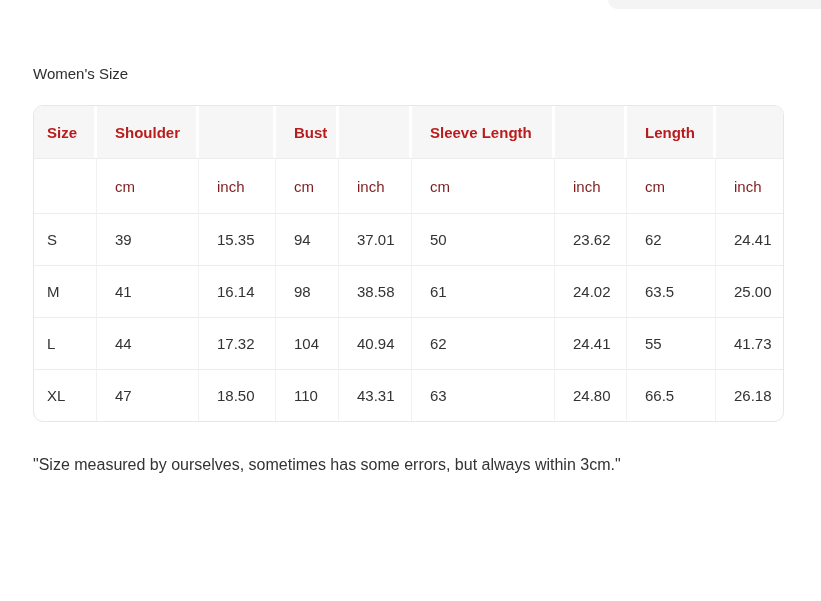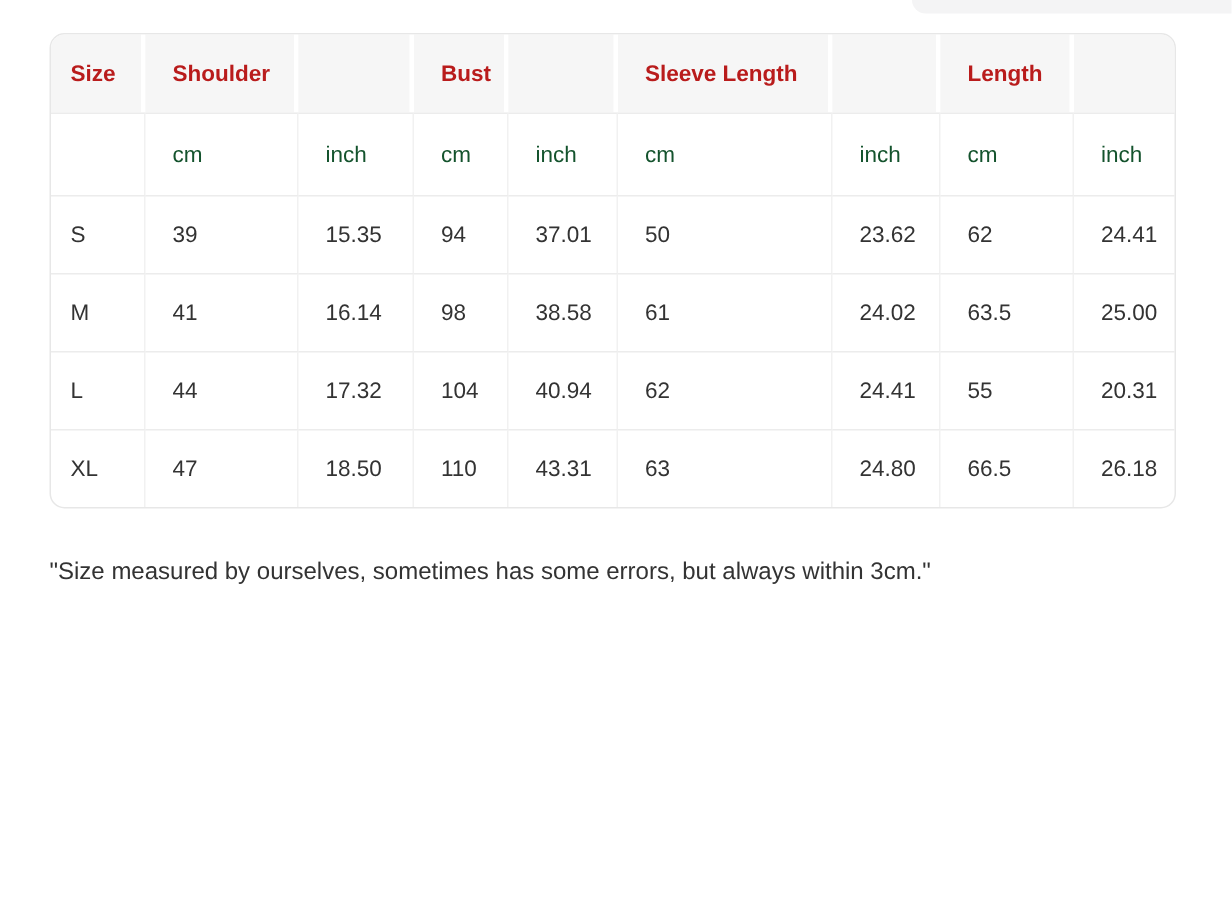--- a/index.html
+++ b/index.html
@@ -66,21 +66,21 @@
     height: 52px;
     font-weight: 700;
     color: #b91c1c;
     border-right: 3px solid #ffffff;
   }
   thead tr.group-row th:last-child { border-right: none; }
   thead tr.units-row td {
     height: 55px;
     border-top: 1px solid #ececec;
     border-right: 1px solid #f1f1f1;
-    color: #14532d;
+    color: #7f1d1d;
   }
   thead tr.units-row td:last-child { border-right: none; }
   tbody td {
     height: 52px;
     border-top: 1px solid #ececec;
     border-right: 1px solid #f1f1f1;
     color: #333333;
   }
   tbody td:last-child { border-right: none; }
   .size-note {
@@ -90,20 +90,21 @@
     line-height: 19px;
   }
 </style>
 </head>
 <body>
 
 <div class="top-right-pill"></div>
 
 <div class="content">
 
+  <div class="heading first">Women's Size</div>
 
   <div class="table-wrap">
     <table>
       <colgroup>
         <col style="width:63px">
           <col style="width:102px">
           <col style="width:77px">
         <col style="width:63px">
           <col style="width:73px">
           <col style="width:143px">
@@ -160,21 +161,21 @@
         </tr>
         <tr>
           <td class="c0">L</td>
           <td>44</td>
           <td>17.32</td>
           <td>104</td>
           <td>40.94</td>
           <td>62</td>
           <td>24.41</td>
           <td>55</td>
-          <td>20.31</td>
+          <td>41.73</td>
         </tr>
         <tr>
           <td class="c0">XL</td>
           <td>47</td>
           <td>18.50</td>
           <td>110</td>
           <td>43.31</td>
           <td>63</td>
           <td>24.80</td>
           <td>66.5</td>

